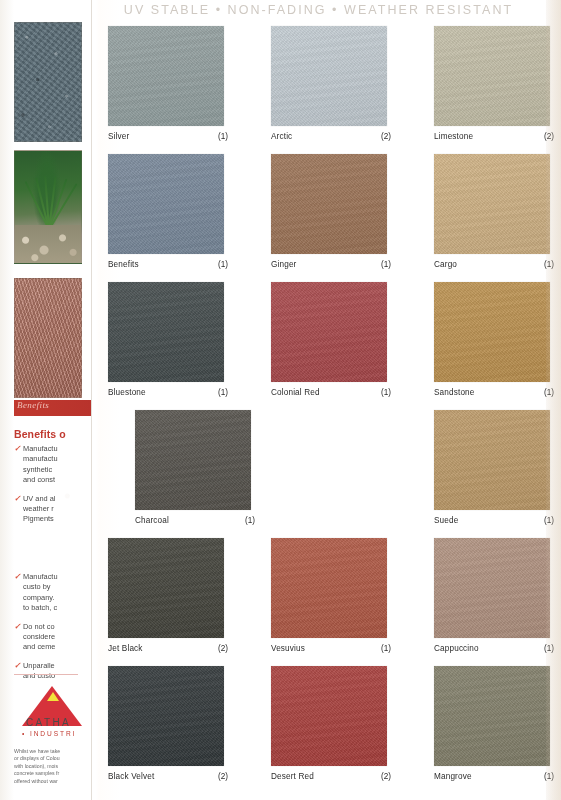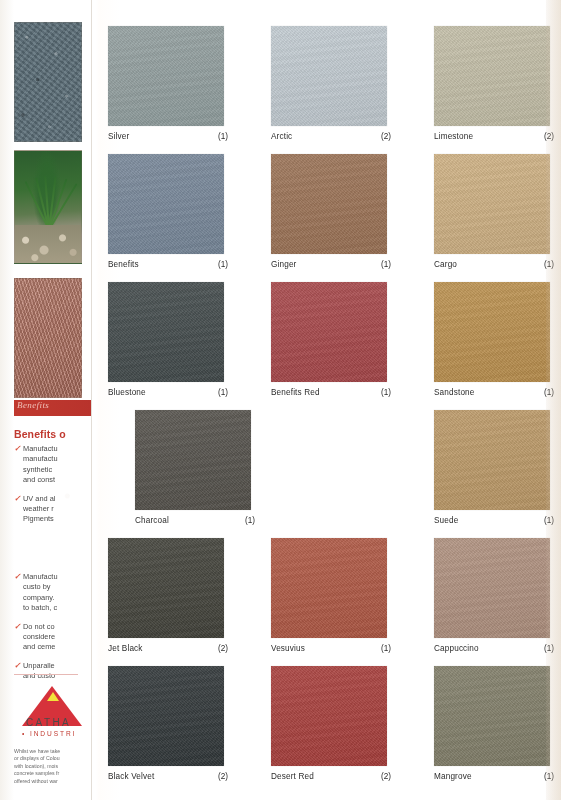--- a/index.html
+++ b/index.html
@@ -177,20 +177,23 @@
   .cap .ct{font-size:8.2px;color:#2c2c2c;}
   .cell.empty .cap{visibility:hidden;}
 </style>
 </head>
 <body>
 
 <div class="page">
 
   <div class="paper-noise"></div>
 
+  <div class="header">
+    <span class="header-text">UV STABLE  •  NON-FADING  •  WEATHER RESISTANT</span>
+  </div>
 
   <div class="sidebar">
 
     <div class="photo" id="photo-aggregate"></div>
 
     <div class="photo" id="photo-plant">
       <div class="blade" style="transform:rotate(-26deg)"></div>
       <div class="blade" style="transform:rotate(-14deg)"></div>
       <div class="blade" style="transform:rotate(-4deg)"></div>
       <div class="blade" style="transform:rotate(7deg)"></div>
@@ -319,21 +322,21 @@
       <div class="cell" style="left: 0px; top: 256px;">
         <div class="chip" style="background: rgb(67, 75, 76);"></div>
         <div class="cap">
           <span class="nm">Bluestone</span>
           <span class="ct">(1)</span>
         </div>
       </div>
       <div class="cell" style="left: 163px; top: 256px;">
         <div class="chip" style="background: rgb(168, 71, 74);"></div>
         <div class="cap">
-          <span class="nm">Benefits Red</span>
+          <span class="nm">Colonial Red</span>
           <span class="ct">(1)</span>
         </div>
       </div>
       <div class="cell" style="left: 326px; top: 256px;">
         <div class="chip" style="background: rgb(188, 145, 79);"></div>
         <div class="cap">
           <span class="nm">Sandstone</span>
           <span class="ct">(1)</span>
         </div>
       </div>

